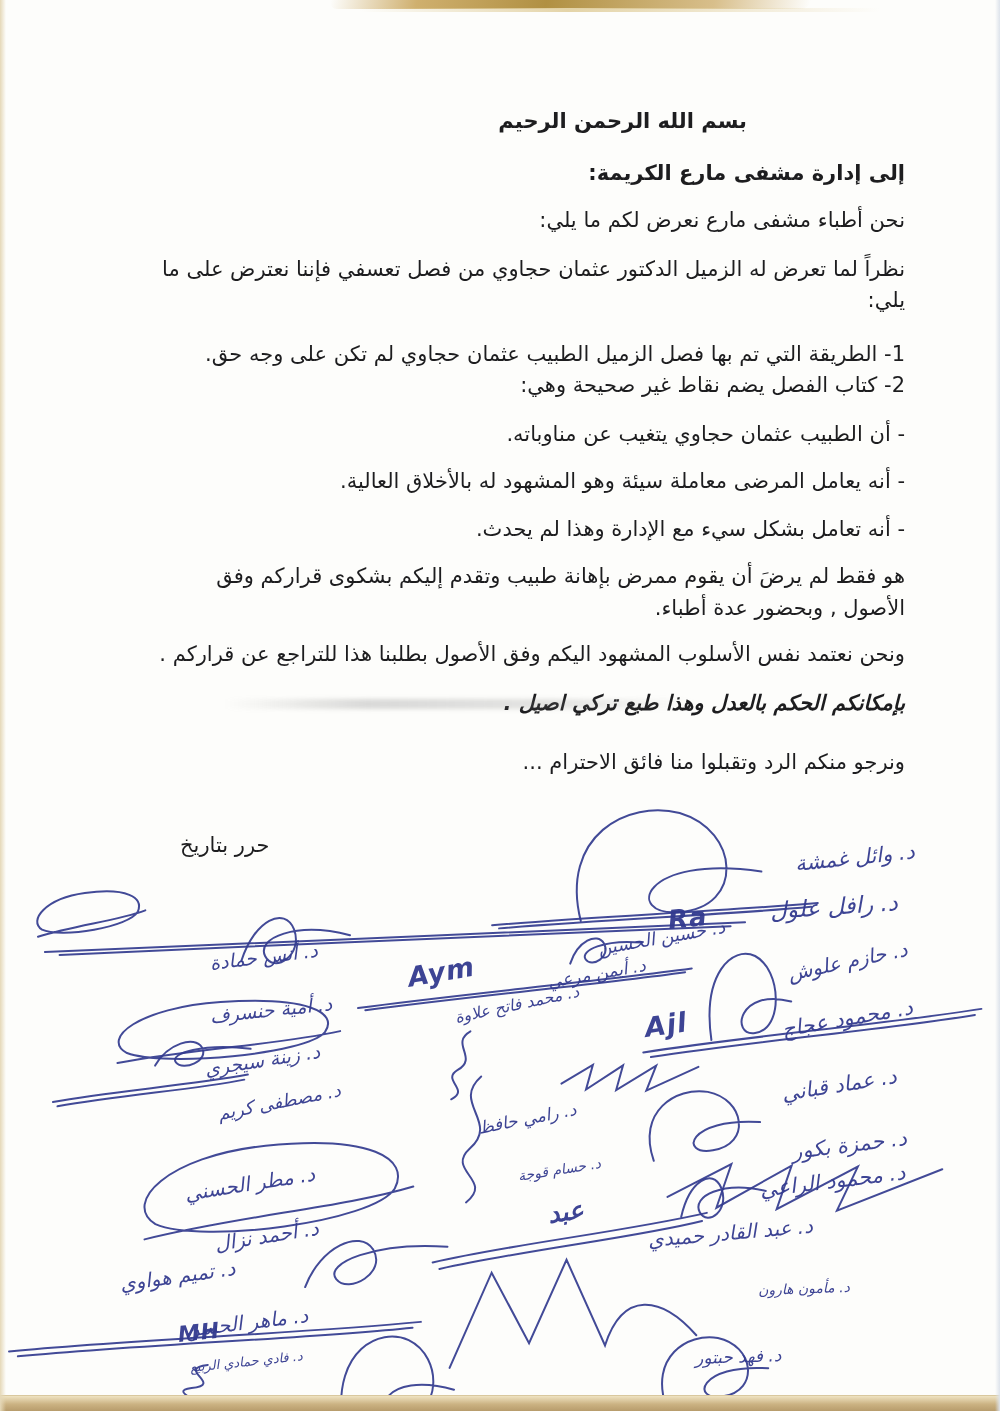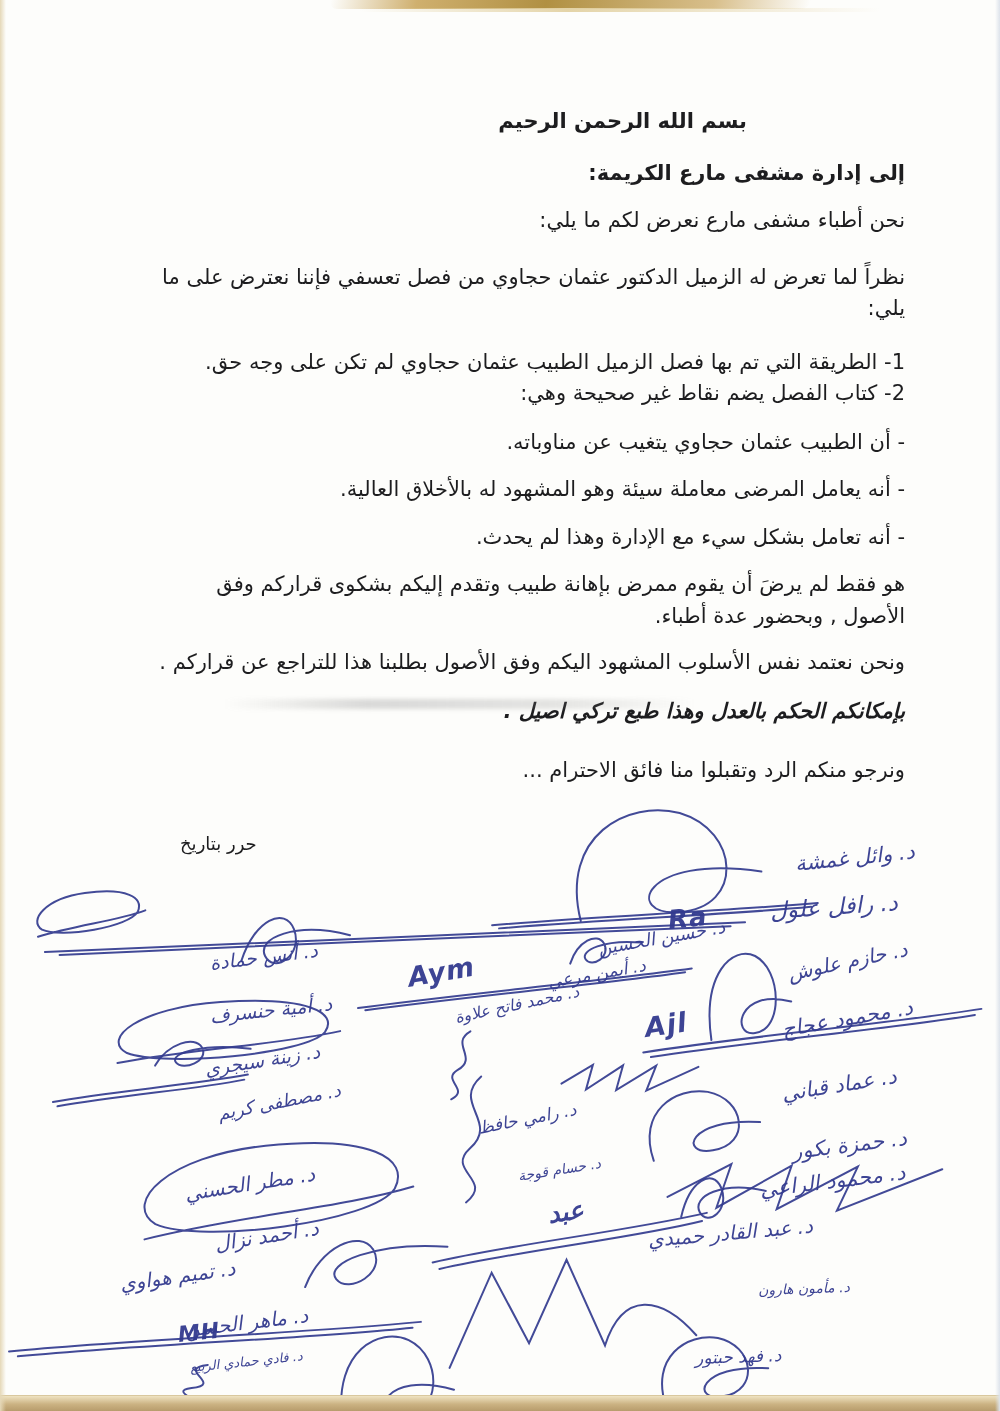--- a/index.html
+++ b/index.html
@@ -20,31 +20,31 @@
     border-top:1px solid #d9c89e;}
   .edge-left{position:absolute;top:0;bottom:0;left:0;width:6px;
     background:linear-gradient(90deg,#e5d8b8,rgba(255,255,255,0));}
   .edge-right{position:absolute;top:0;bottom:0;right:0;width:5px;
     background:linear-gradient(270deg,#dde3eb,rgba(255,255,255,0));}
   
   .printed{position:absolute;top:106px;right:95px;left:150px;
     direction:rtl;text-align:right;color:#1d1d1f;font-size:21px;line-height:1.5;}
   .line-bismillah{font-weight:bold;margin-left:0;margin-right:158px;margin-bottom:20px;}
   .line-addressee{font-weight:bold;margin-bottom:16px;}
-  .line-intro{margin-bottom:25px;}
+  .line-intro{margin-bottom:17px;}
   .para-objection{margin-bottom:22px;}
   .point-1{}
   .point-2{margin-bottom:17px;}
   .subpoint{margin-bottom:16px;}
   .para-nurse{margin-bottom:15px;}
   .para-request{margin-bottom:17px;}
   .line-emphasis{font-weight:bold;font-style:italic;margin-bottom:28px;margin-left:22px;}
   .line-closing{margin-bottom:0;}
   
-  .date-label{position:absolute;left:180px;top:833px;font-size:18px;color:#1d1d1f;direction:rtl;}
+  .date-label{position:absolute;left:180px;top:833px;font-size:21px;color:#1d1d1f;direction:rtl;}
   .date-value{position:absolute;left:163px;top:876px;font-size:28px;color:#222;direction:ltr;letter-spacing:1px;}
   .smudge{position:absolute;left:225px;top:699px;width:470px;height:10px;
     background:linear-gradient(90deg,rgba(120,120,120,0),rgba(125,125,125,.28) 30%,rgba(125,125,125,.2) 70%,rgba(120,120,120,0));
     filter:blur(2px);}
   
   .sig-layer{position:absolute;inset:0;}
   .sig{position:absolute;color:#333b8f;font-style:italic;white-space:nowrap;
     direction:rtl;transform-origin:left center;opacity:.95;}
   .mark{direction:ltr;font-weight:bold;font-style:italic;letter-spacing:1px;}
   .scrib{position:absolute;overflow:visible;transform-origin:center center;opacity:.92;}

